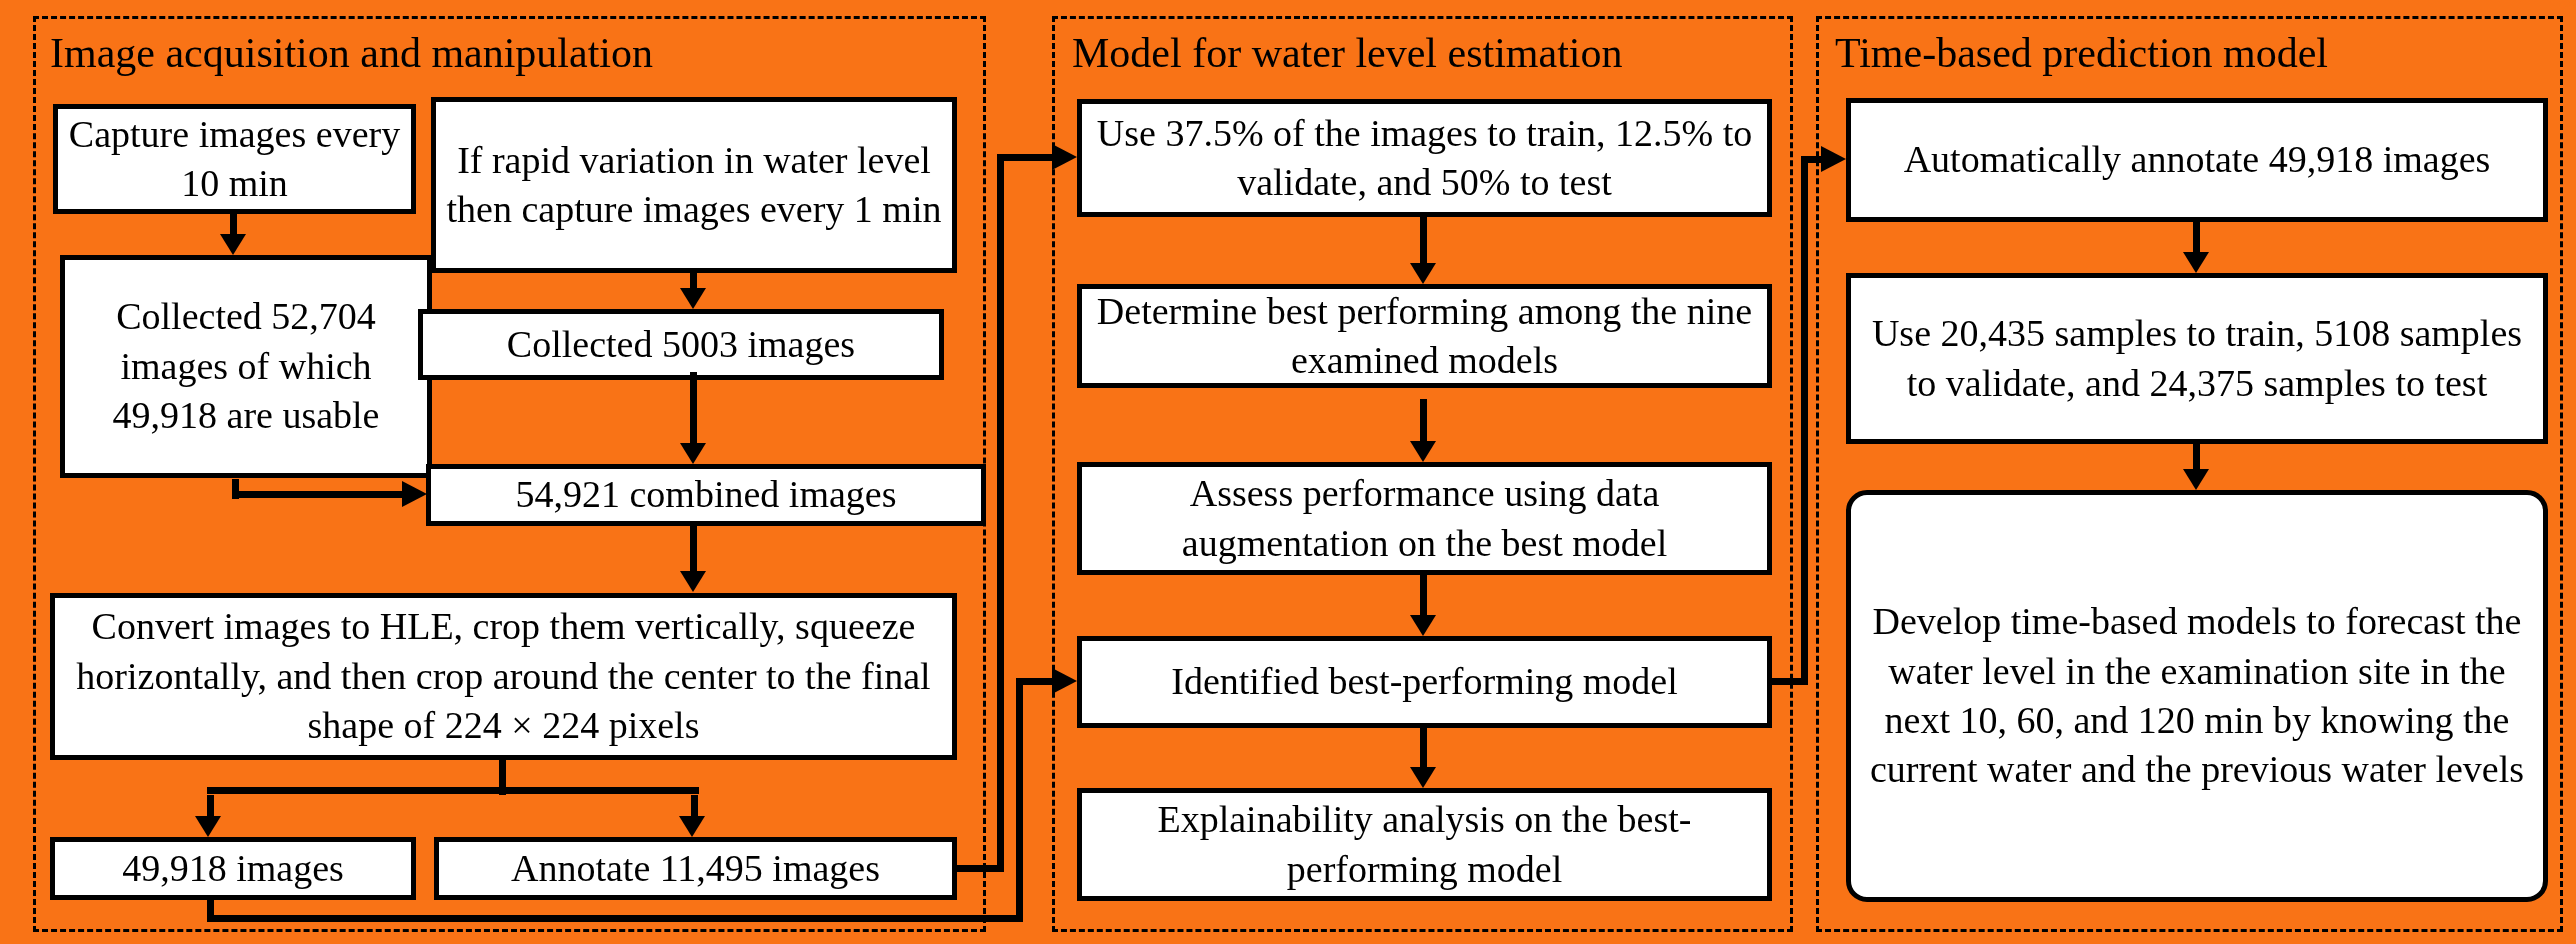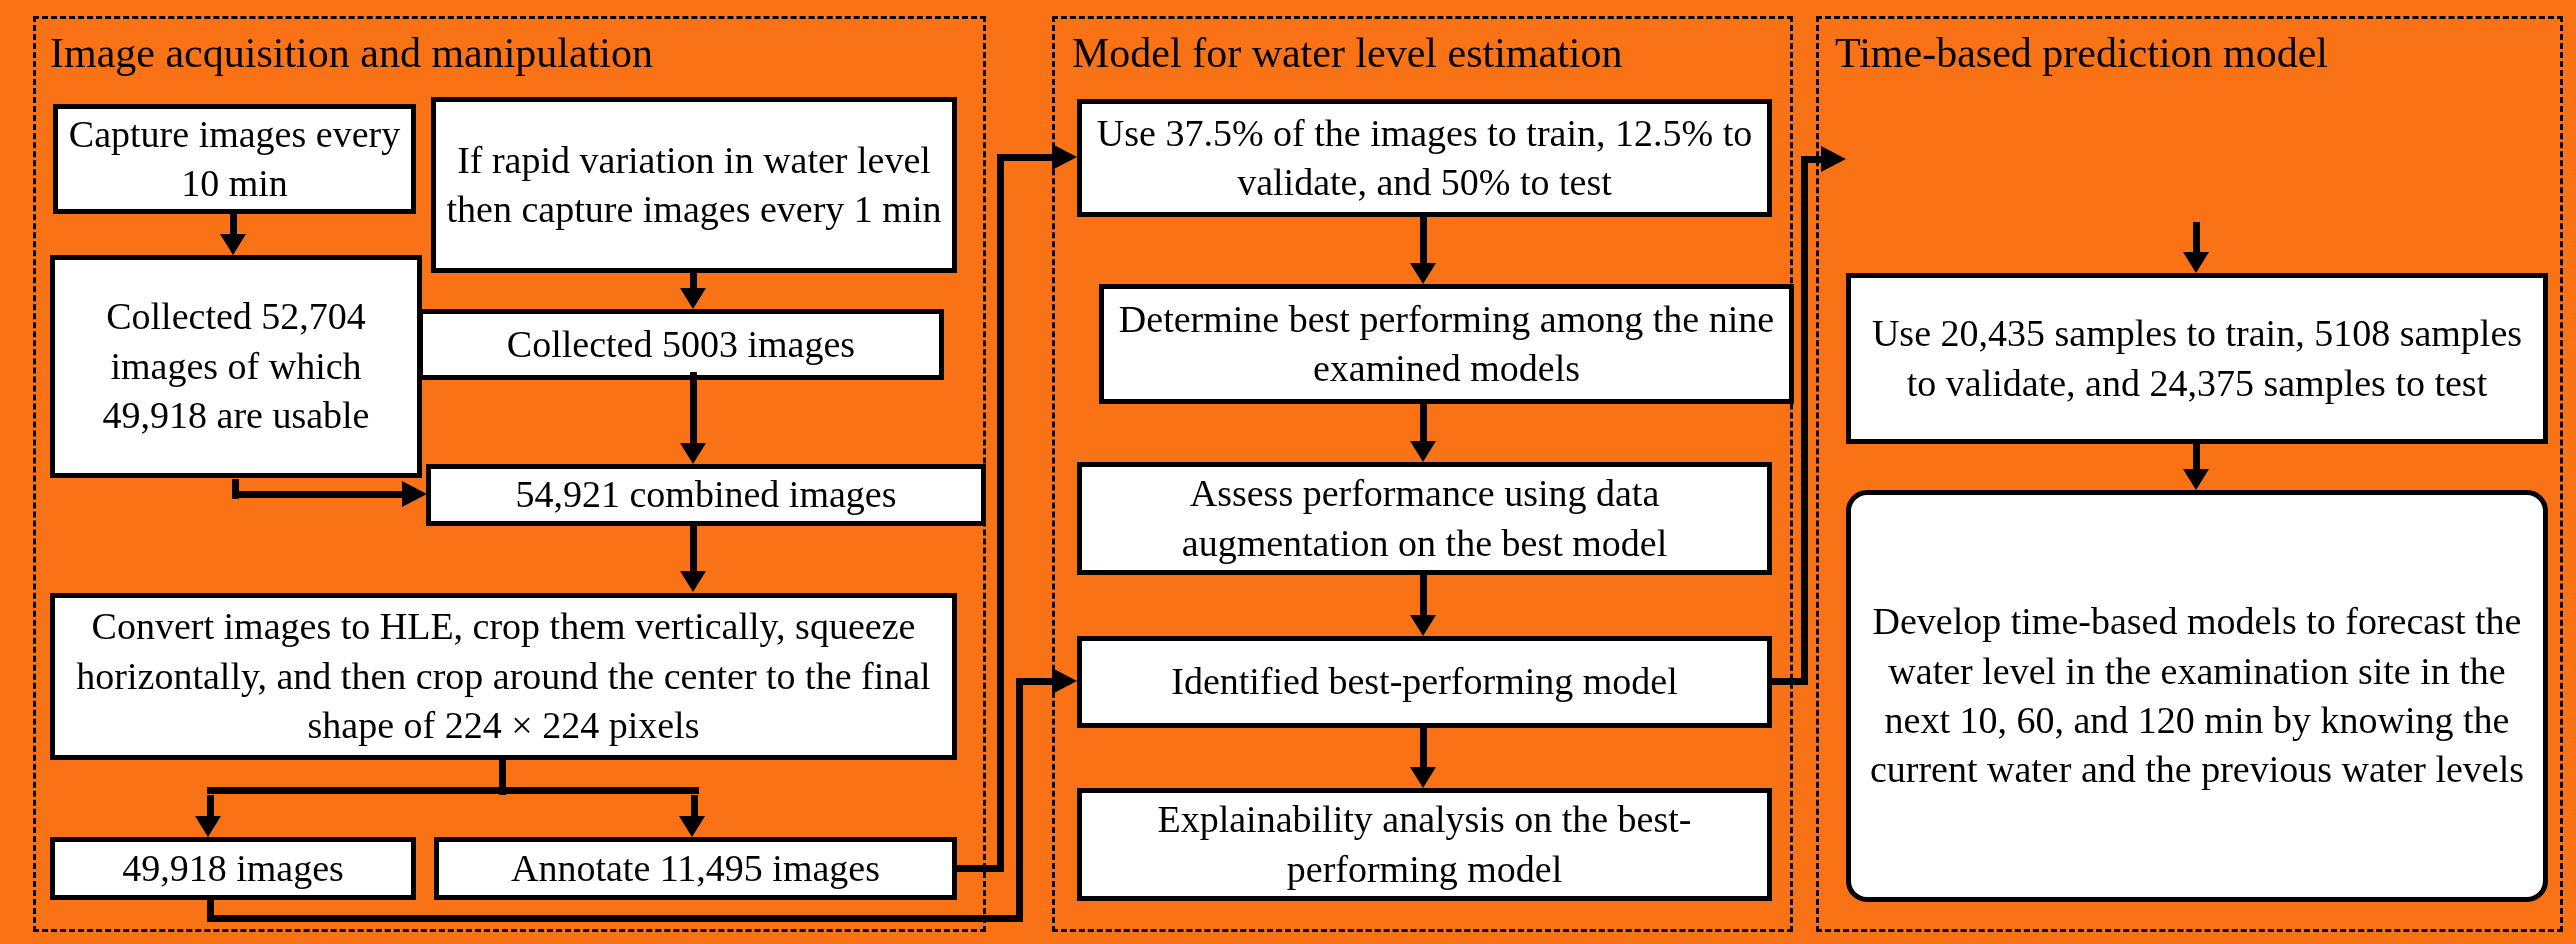--- a/index.html
+++ b/index.html
@@ -59,33 +59,34 @@
   <div class="panel" style="left:33px;top:16px;width:953px;height:916px;"></div>
   <div class="panel" style="left:1052px;top:16px;width:741px;height:916px;"></div>
   <div class="panel" style="left:1816px;top:16px;width:747px;height:916px;"></div>
 
   <div class="panel-title" style="left:50px;top:30px;">Image acquisition and manipulation</div>
   <div class="panel-title" style="left:1835px;top:30px;">Time-based prediction model</div>
   <div class="panel-title" style="left:1072px;top:30px;">Model for water level estimation</div>
 
   <div class="fbox" style="left:53px;top:104px;width:363px;height:110px;">Capture images every 10 min</div>
   <div class="fbox" style="left:431px;top:97px;width:526px;height:176px;">If rapid variation in water level then capture images every 1 min</div>
-  <div class="fbox" style="left:50px;top:255px;width:372px;height:223px;">Collected 52,704 images of which 49,918 are usable</div>
+  <div class="fbox" style="left:60px;top:255px;width:372px;height:223px;">Collected 52,704 images of which 49,918 are usable</div>
   <div class="fbox" style="left:418px;top:309px;width:526px;height:71px;">Collected 5003 images</div>
   <div class="fbox" style="left:426px;top:464px;width:560px;height:62px;">54,921 combined images</div>
   <div class="fbox" style="left:50px;top:593px;width:907px;height:167px;">Convert images to HLE, crop them vertically, squeeze horizontally, and then crop around the center to the final shape of 224 × 224 pixels</div>
   <div class="fbox" style="left:50px;top:837px;width:366px;height:63px;">49,918 images</div>
   <div class="fbox" style="left:434px;top:837px;width:523px;height:63px;">Annotate 11,495 images</div>
 
   <div class="fbox" style="left:1077px;top:99px;width:695px;height:118px;">Use 37.5% of the images to train, 12.5% to validate, and 50% to test</div>
-  <div class="fbox" style="left:1077px;top:284px;width:695px;height:120px;margin-left:22px;">Determine best performing among the nine examined models</div>
+  <div class="fbox" style="left:1077px;top:284px;width:695px;height:104px;">Determine best performing among the nine examined models</div>
   <div class="fbox" style="left:1077px;top:462px;width:695px;height:113px;">Assess performance using data augmentation on the best model</div>
   <div class="fbox" style="left:1077px;top:636px;width:695px;height:92px;">Identified best-performing model</div>
   <div class="fbox" style="left:1077px;top:788px;width:695px;height:113px;">Explainability analysis on the best-performing model</div>
 
+  <div class="fbox" style="left:1846px;top:98px;width:702px;height:124px;">Automatically annotate 49,918 images</div>
   <div class="fbox" style="left:1846px;top:273px;width:702px;height:171px;">Use 20,435 samples to train, 5108 samples to validate, and 24,375 samples to test</div>
   <div class="fbox" style="left:1846px;top:490px;width:702px;height:412px;border-radius:21px;">Develop time-based models to forecast the water level in the examination site in the next 10, 60, and 120 min by knowing the current water and the previous water levels</div>
 
   <div>
     <div class="vline" style="left:230px;top:214px;width:7.4px;height:22px;"></div>
     <div class="arr-down" style="left:220px;top:234px;"></div>
   </div>
 
   <div>
     <div class="vline" style="left:690px;top:273px;width:7.4px;height:17.4px;"></div>

